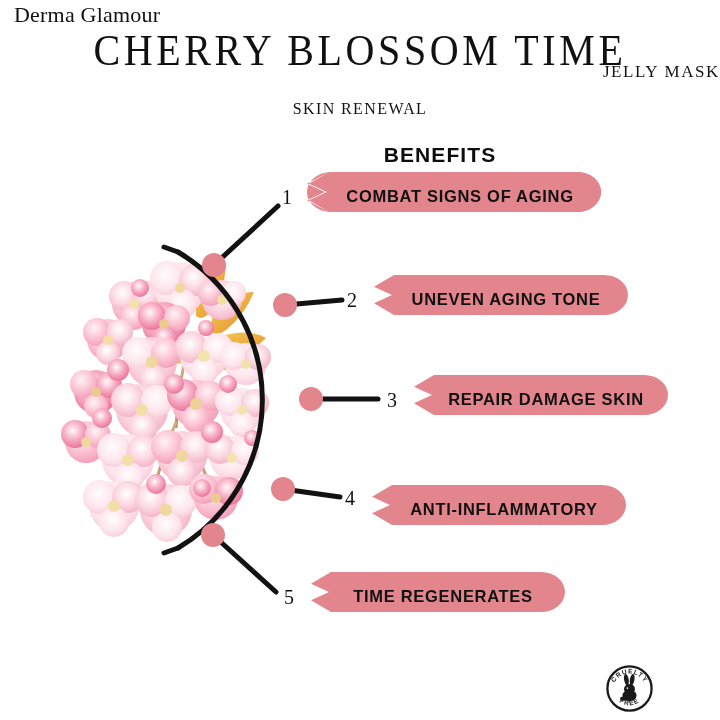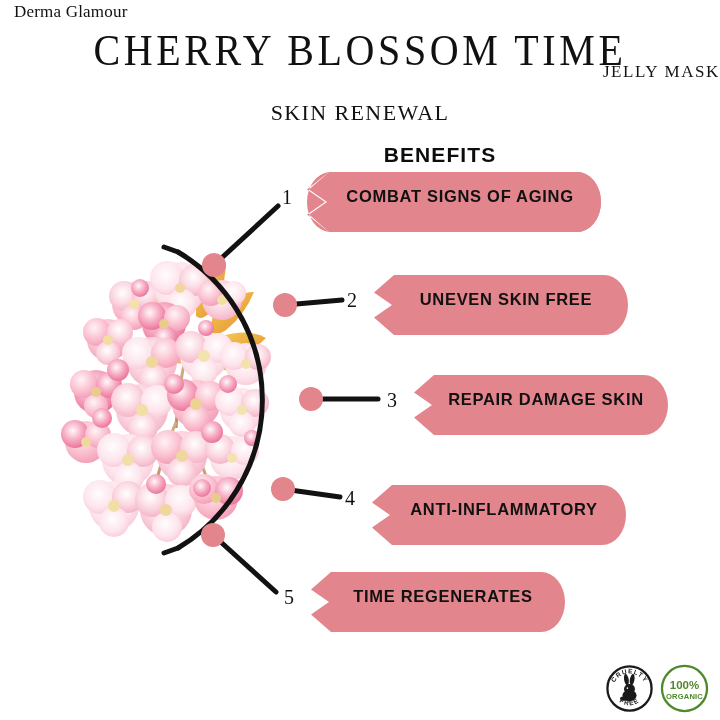--- a/index.html
+++ b/index.html
@@ -18,21 +18,21 @@
     background: #ffffff;
     overflow: hidden;
   }
 
   
   .brand {
     position: absolute;
     left: 14px;
     top: 2px;
     font-family: "Liberation Serif", serif;
-    font-size: 17px;
+    font-size: 22px;
     letter-spacing: 0.2px;
     color: #111111;
     white-space: nowrap;
   }
   .product-title {
     position: absolute;
     left: 0;
     top: 24px;
     width: 720px;
     text-align: center;
@@ -56,21 +56,21 @@
     color: #141414;
     white-space: nowrap;
   }
   .tagline {
     position: absolute;
     left: 0;
     top: 100px;
     width: 720px;
     text-align: center;
     font-family: "Liberation Serif", serif;
-    font-size: 22px;
+    font-size: 16px;
     letter-spacing: 1.4px;
     color: #121212;
     white-space: nowrap;
   }
   .benefits-heading {
     position: absolute;
     left: 0;
     top: 143px;
     width: 880px;
     text-align: center;
@@ -97,21 +97,21 @@
     position: absolute;
     left: 56px;
     top: 252px;
     width: 250px;
     height: 300px;
   }
 
   
   .pill {
     position: absolute;
-    height: 60px;
+    height: 40px;
   }
   .pill svg {
     position: absolute;
     left: 0;
     top: 0;
     width: 100%;
     height: 100%;
     display: block;
   }
   .pill-label {
@@ -400,21 +400,21 @@
       <path d="M24 0 H272 A24 24 0 0 1 272 48 H24 L4 34 L22 24 L4 14 Z" fill="#E2858C"></path>
     </svg>
     <div class="pill-label">COMBAT SIGNS OF AGING</div>
   </div>
   <div class="pill-number" style="left:275px; top:186px;">1</div>
 
   <div class="pill" style="left:370px; top:275px; width:258px;">
     <svg viewBox="0 0 258 48" preserveAspectRatio="none">
       <path d="M24 0 H234 A24 24 0 0 1 234 48 H24 L4 34 L22 24 L4 14 Z" fill="#E2858C"></path>
     </svg>
-    <div class="pill-label">UNEVEN SKIN FREE</div>
+    <div class="pill-label">UNEVEN AGING TONE</div>
   </div>
   <div class="pill-number" style="left:340px; top:289px;">2</div>
 
   <div class="pill" style="left:410px; top:375px; width:258px;">
     <svg viewBox="0 0 258 48" preserveAspectRatio="none">
       <path d="M24 0 H234 A24 24 0 0 1 234 48 H24 L4 34 L22 24 L4 14 Z" fill="#E2858C"></path>
     </svg>
     <div class="pill-label">REPAIR DAMAGE SKIN</div>
   </div>
   <div class="pill-number" style="left:380px; top:389px;">3</div>
@@ -455,23 +455,16 @@
         </g>
         <text font-family="Liberation Sans, sans-serif" font-size="7.4" font-weight="bold" fill="#1A1A1A" letter-spacing="1.1">
           <textPath href="#cfTop" startOffset="50%" text-anchor="middle">CRUELTY</textPath>
         </text>
         <text font-family="Liberation Sans, sans-serif" font-size="7.4" font-weight="bold" fill="#1A1A1A" letter-spacing="1.4">
           <textPath href="#cfBot" startOffset="50%" text-anchor="middle">FREE</textPath>
         </text>
       </svg>
     </div>
 
-    <div class="badge" style="left:110px;">
-      <svg viewBox="0 0 60 60" aria-hidden="true">
-        <circle cx="30" cy="30" r="25.5" fill="none" stroke="#4E8A2A" stroke-width="2.6"></circle>
-        <text x="30" y="30" text-anchor="middle" fill="#4E8A2A" font-family="Liberation Sans, sans-serif" font-size="13" font-weight="bold">100%</text>
-        <text x="30" y="42" text-anchor="middle" fill="#4E8A2A" font-family="Liberation Sans, sans-serif" font-size="8.6" font-weight="bold" letter-spacing="0.2">ORGANIC</text>
-      </svg>
-    </div>
 
   </div>
 
 </div>
 
 </body></html>

